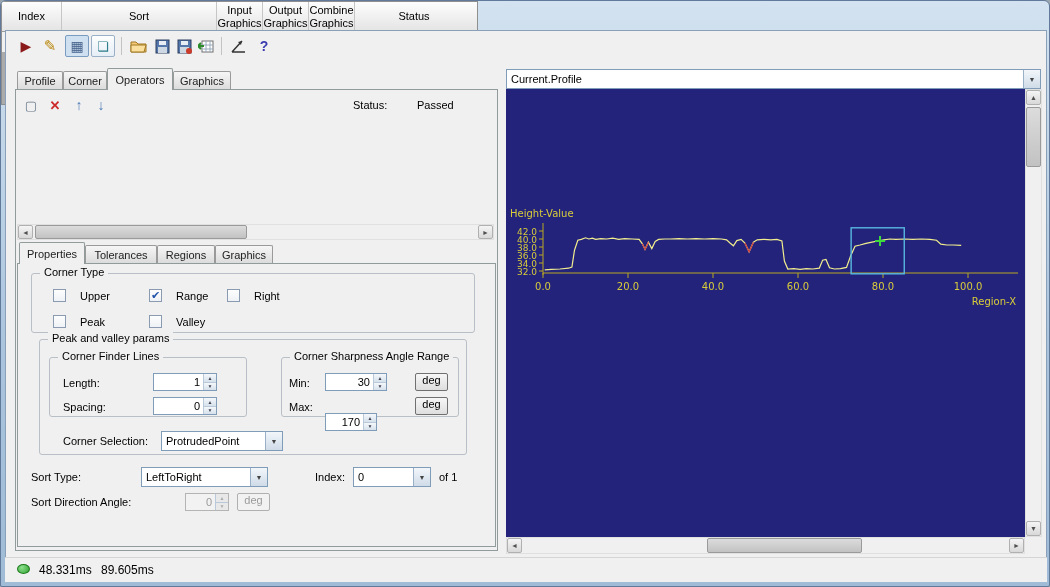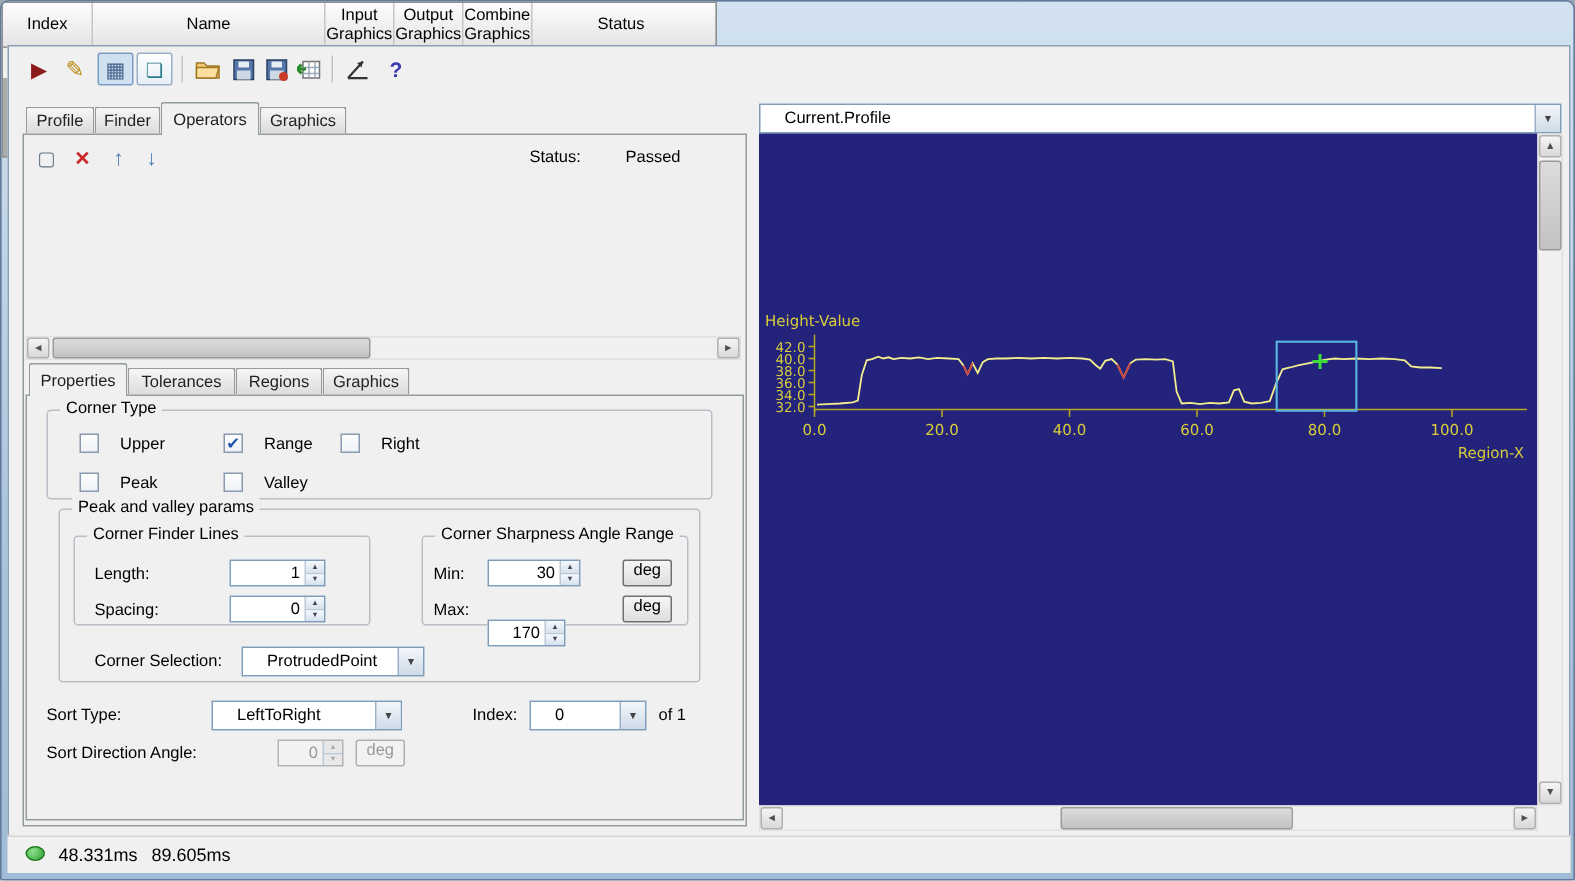--- a/index.html
+++ b/index.html
@@ -61,21 +61,21 @@
     font-size:11px;color:transparent}
   .gcheck.checked{color:#111}
   .gcheck.checked::after{content:"✔";margin-top:-1px}
   .check-ctl{position:absolute;display:flex;align-items:flex-end;gap:14px}
   
   .gbox{position:absolute;border:1px solid #b9bfc6;border-radius:3px}
   .gbox .legend{position:absolute;top:-8px;left:8px;background:#f0f0f0;padding:0 4px;color:#000}
   
   .lbl{position:absolute;color:#000}
   .combo{position:absolute;height:20px;border:1px solid #7f9db9;background:#fff;display:flex;align-items:center}
-  .combo .val{flex:1;padding-left:16px;overflow:hidden;white-space:nowrap}
+  .combo .val{flex:1;padding-left:4px;overflow:hidden;white-space:nowrap}
   .combo .drop{width:17px;height:100%;border-left:1px solid #9ab0c8;background:linear-gradient(#f2f6fa,#cfdbe8);
     display:flex;align-items:center;justify-content:center}
   .combo .drop::before{content:"▼";font-size:7px;color:#444}
   .spin{position:absolute;height:18px;border:1px solid #7f9db9;background:#fff;display:flex}
   .spin .sval{flex:1;display:flex;align-items:center;justify-content:flex-end;padding-right:3px}
   .spin .btns{width:13px;display:flex;flex-direction:column;border-left:1px solid #b9c9d9}
   .spin .sb{flex:1;background:linear-gradient(#f4f8fb,#d6e1ec);border-bottom:1px solid #b9c9d9;
     display:flex;align-items:center;justify-content:center}
   .spin .sb:last-child{border-bottom:none}
   .spin .sb::before{font-size:5px;color:#445}
@@ -161,21 +161,21 @@
     </svg>
   </div>
   <div class="abs tbtn" style="left:252px">
       <span class="i-help">?</span>
     </div>
 
   <div class="tab" style="left:16px;top:70px;width:46px">
       <span>Profile</span>
     </div>
   <div class="tab" style="left:62px;top:70px;width:44px">
-      <span>Finder</span>
+      <span>Corner</span>
     </div>
   <div class="tab active" style="left:106px;top:67px;width:66px">
       <span>Operators</span>
     </div>
   <div class="tab" style="left:172px;top:70px;width:58px">
       <span>Graphics</span>
     </div>
 
   <div class="abs page" style="left:14px;top:88px;width:483px;height:462px"></div>
 
@@ -190,21 +190,21 @@
     </div>
   <div class="abs mini" style="left:90px">
       <span class="i-arrow">↓</span>
     </div>
   <span class="abs lbl" style="left:352px;top:98px">Status:</span>
   <span class="abs lbl" style="left:416px;top:98px">Passed</span>
 
   <div class="grid">
     <div class="ghead">
       <div class="hc" style="width:60px">Index</div>
-      <div class="hc" style="width:155px">Name</div>
+      <div class="hc" style="width:155px">Sort</div>
       <div class="hc" style="width:46px">Input
 Graphics</div>
       <div class="hc" style="width:46px">Output
 Graphics</div>
       <div class="hc" style="width:46px">Combine
 Graphics</div>
       <div class="hc" style="width:118px;border-right:none">Status</div>
     </div>
     <div class="grow">
       <div class="gc idx" style="width:60px">0</div>

